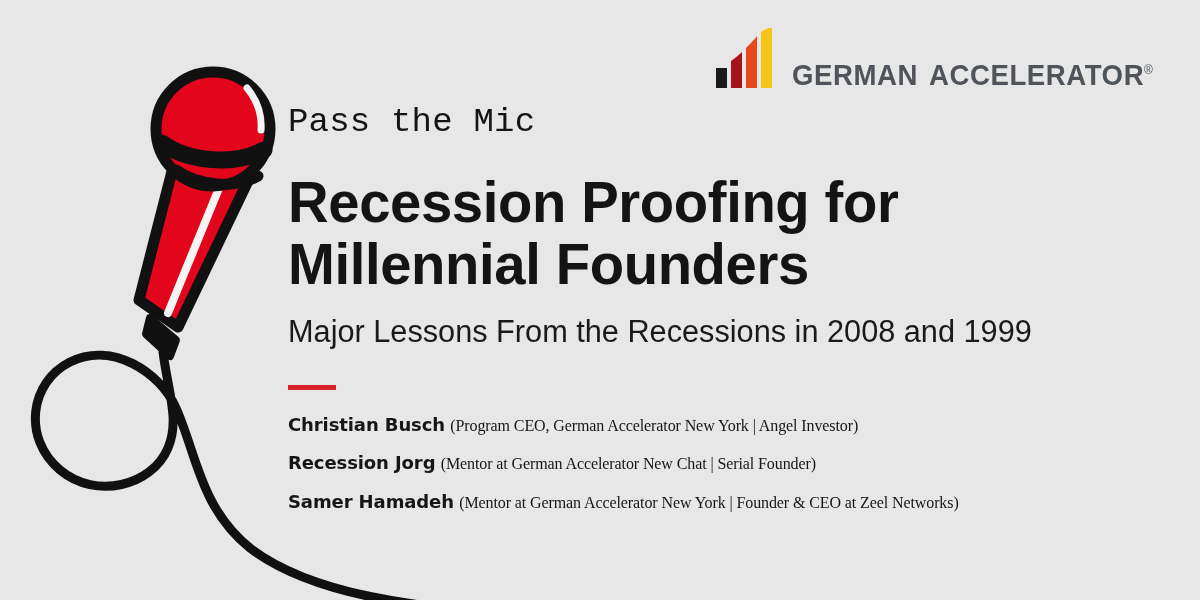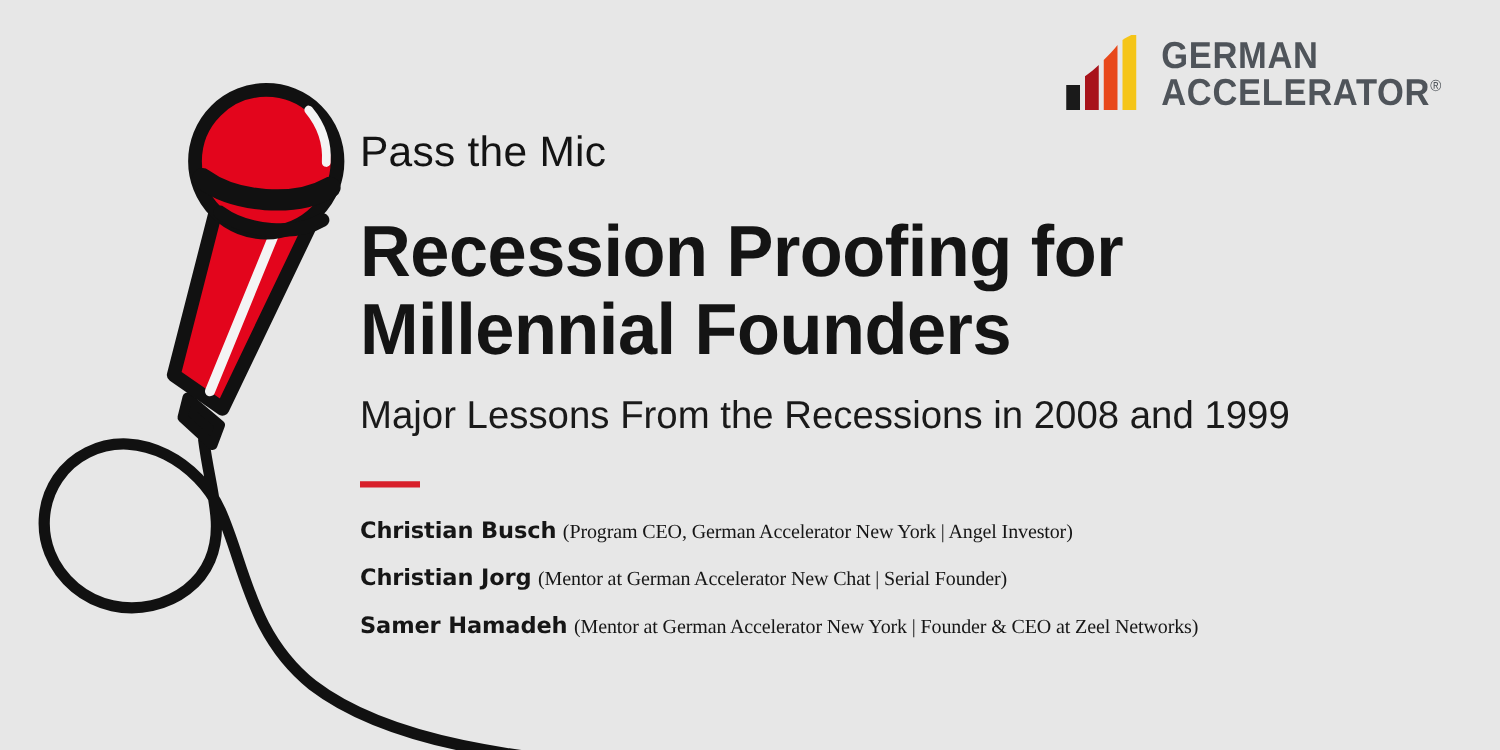--- a/index.html
+++ b/index.html
@@ -42,21 +42,20 @@
     align-items: flex-end;
     gap: 12px;
   }
   .logo-mark {
     width: 66px;
     height: 62px;
     display: block;
   }
   .logo-wordmark {
     display: flex;
-    flex-direction: column;
     line-height: 0.98;
     padding-bottom: 1px;
   }
   .logo-line {
     font-family: "Liberation Sans Narrow", "Liberation Sans", sans-serif;
     font-weight: 700;
     font-size: 30px;
     letter-spacing: 0.6px;
     color: #4f545a;
     transform: scaleX(0.92);
@@ -74,21 +73,21 @@
   }
 
   
   .content {
     position: absolute;
     left: 288px;
     top: 104px;
     width: 880px;
   }
   .eyebrow {
-    font-family: Liberation Sans, sans-serif;
+    font-family: Liberation Mono, monospace;
     font-size: 34px;
     font-weight: 400;
     color: #141414;
     letter-spacing: 0.2px;
     line-height: 1.1;
     margin: 0 0 30px 0;
   }
   .title {
     font-family: "Liberation Sans Narrow", "Liberation Sans", sans-serif;
     font-weight: 700;
@@ -207,18 +206,18 @@
       <span class="title-line">Recession Proofing for</span>
       <span class="title-line">Millennial Founders</span>
     </h1>
 
     <p class="subtitle">Major Lessons From the Recessions in 2008 and 1999</p>
 
     <div class="rule"></div>
 
     <ul class="speakers">
       <li class="speaker"><span class="speaker-name">Christian Busch</span> <span class="speaker-role">(Program CEO, German Accelerator New York | Angel Investor)</span></li>
-      <li class="speaker"><span class="speaker-name">Christian Jorg</span> <span class="speaker-role">(Mentor at German Accelerator New Chat | Serial Founder)</span></li>
+      <li class="speaker"><span class="speaker-name">Recession Jorg</span> <span class="speaker-role">(Mentor at German Accelerator New Chat | Serial Founder)</span></li>
       <li class="speaker"><span class="speaker-name">Samer Hamadeh</span> <span class="speaker-role">(Mentor at German Accelerator New York | Founder &amp; CEO at Zeel Networks)</span></li>
     </ul>
   </div>
 
 </div>
 
 </body></html>

